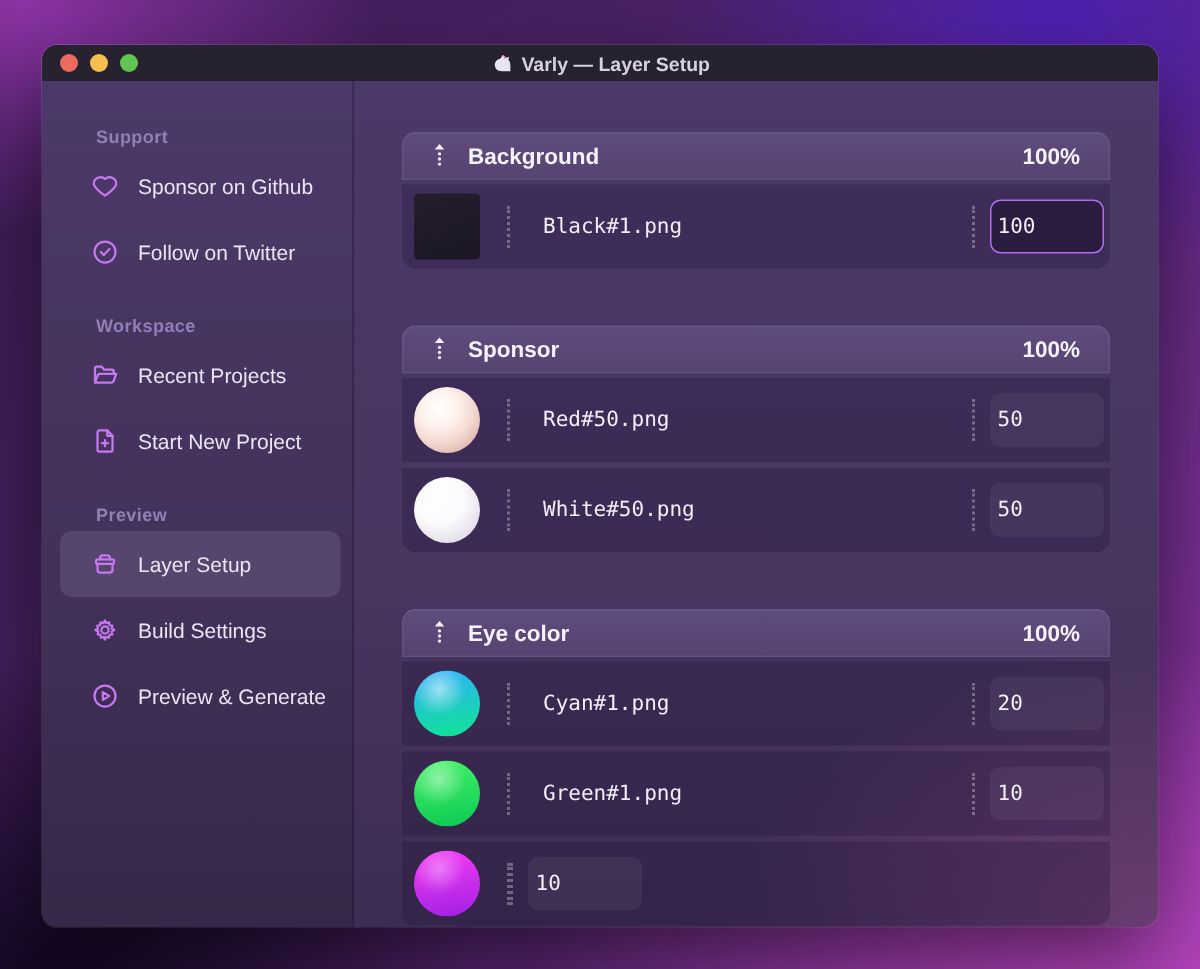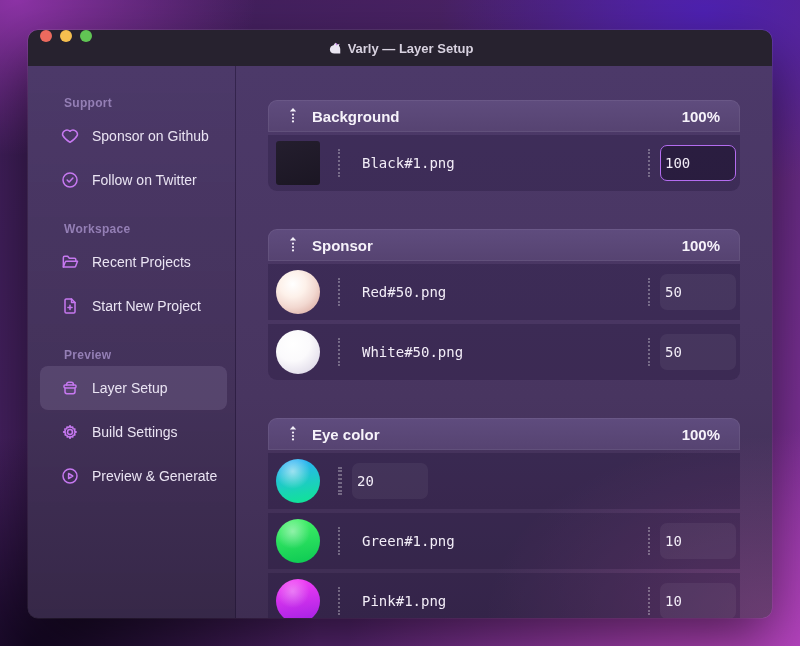--- a/index.html
+++ b/index.html
@@ -8,21 +8,21 @@
     background:
       radial-gradient(55% 45% at 88% 2%, #4e21b2 0%, rgba(78,33,178,0) 60%),
       radial-gradient(50% 40% at 2% 0%, rgba(155,55,180,.85) 0%, rgba(155,55,180,0) 60%),
       radial-gradient(75% 55% at 90% 100%, #c148c8 0%, rgba(193,72,200,0) 62%),
       radial-gradient(55% 50% at 4% 100%, #150724 0%, rgba(21,7,36,0) 65%),
       linear-gradient(125deg, #3c1d56 0%, #4c2367 45%, #6b2c88 75%, #8f35a5 100%);
   }
   .window{position:absolute;left:28px;top:30px;width:744px;height:588px;border-radius:10px;
     overflow:hidden;display:flex;flex-direction:column;
     box-shadow:0 28px 60px rgba(0,0,0,.55),0 0 0 .5px rgba(255,255,255,.18);}
-  .titlebar{flex:none;height:36px;background:#27222f;display:flex;position:relative;}
+  .titlebar{flex:none;height:24px;background:#27222f;display:flex;align-items:center;position:relative;}
   .traffic{display:flex;gap:8px;padding-left:12px;z-index:2;}
   .tdot{width:12px;height:12px;border-radius:50%;}
   .title-wrap{position:absolute;left:0;right:0;top:0;bottom:0;display:flex;align-items:center;justify-content:center;gap:6px;}
   .title-text{font-size:13px;font-weight:700;color:#d8d2e0;}
   .app-icon{width:15px;height:15px;display:inline-flex;}
 
   .winbody{flex:1;display:flex;min-height:0;
     background:
       radial-gradient(70% 60% at 100% 100%, rgba(208,96,186,.30) 0%, rgba(208,96,186,0) 55%),
       linear-gradient(180deg, #4c3969 0%, #483560 60%, #3e2d52 100%);}
@@ -244,36 +244,36 @@
           <circle cx="5" cy="14.4" r="1.1" fill="#f3eff9"></circle>
         </svg>
       </span>
       <span class="group-title">Eye color</span>
       <span class="group-opacity">100%</span>
     </div>
     <div class="rows">
   <div class="row">
     <div class="thumb t-cyan-ball"></div>
     <span class="vdash d1"></span>
+    <span class="filename">Cyan#1.png</span>
     <span class="vdash"></span>
     <input class="weight-input" value="20" style="">
   </div>
 
   <div class="row">
     <div class="thumb t-green-ball"></div>
     <span class="vdash d1"></span>
     <span class="filename">Green#1.png</span>
     <span class="vdash"></span>
     <input class="weight-input" value="10" style="">
   </div>
 
   <div class="row">
     <div class="thumb t-pink-ball"></div>
     <span class="vdash d1"></span>
-    <span class="filename">Pink#1.png</span>
     <span class="vdash"></span>
     <input class="weight-input" value="10" style="">
   </div>
 </div>
   </div>
 </div>
     </div>
 
   </div>
 </div>

